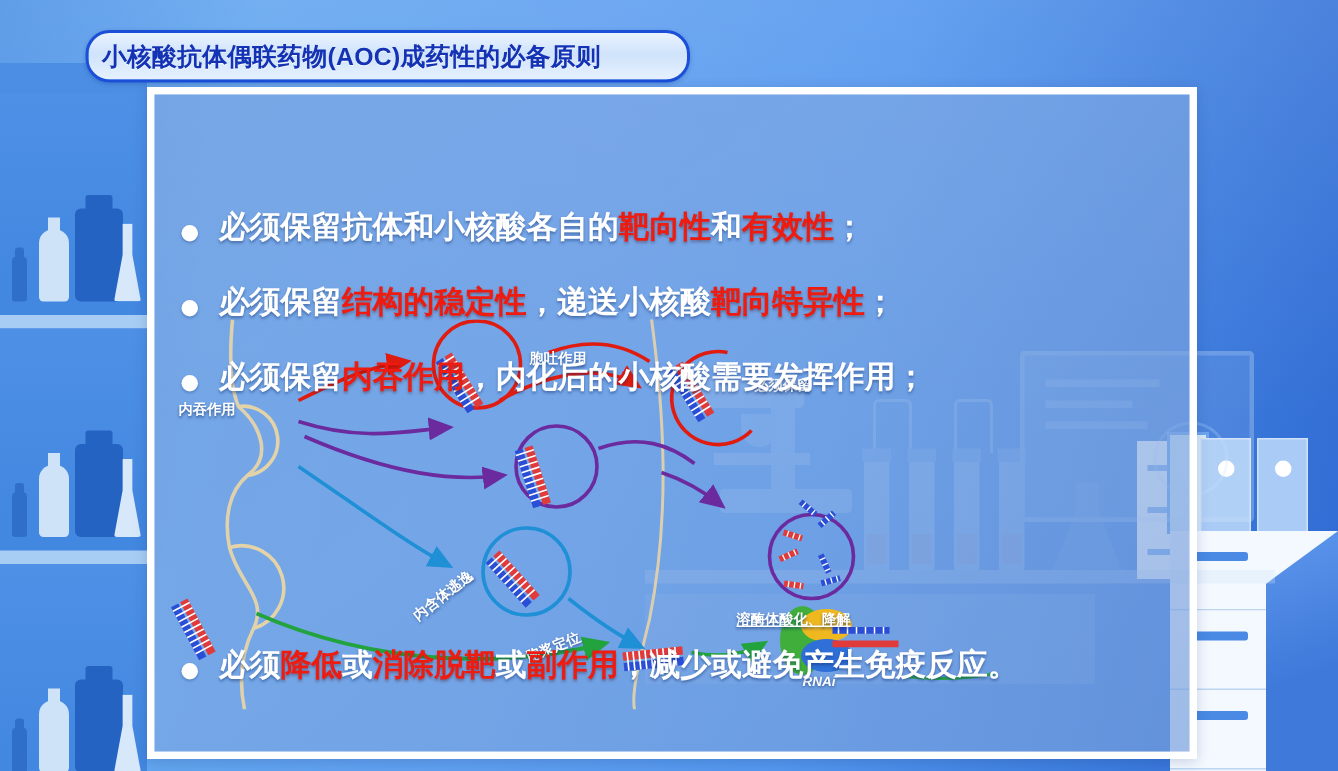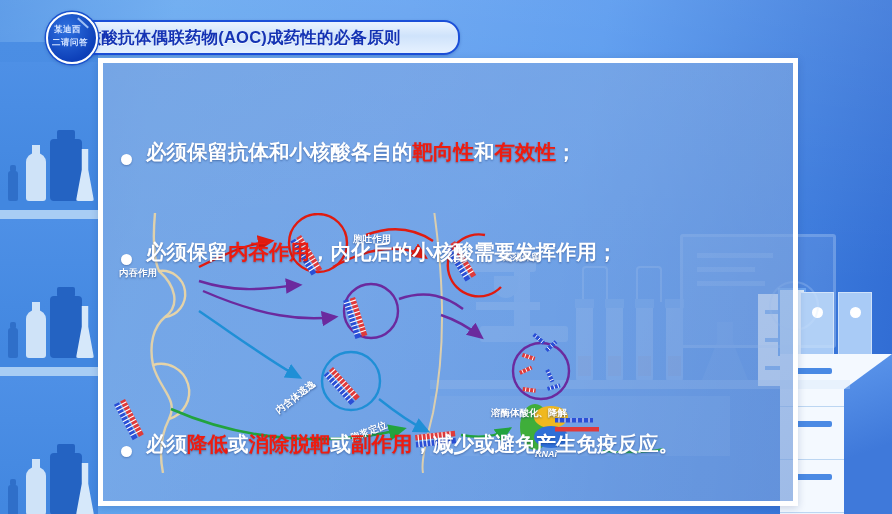--- a/index.html
+++ b/index.html
@@ -81,21 +81,21 @@
   .logo .slash{position:absolute;left:28px;top:8px;width:14px;height:2px;background:#9fc0f5;transform:rotate(42deg);}
 
   
   .panel{position:absolute;left:98px;top:58px;width:690px;height:438px;
     border:5px solid #ffffff;background:rgba(126,166,224,.55);
     box-shadow:0 2px 8px rgba(10,40,100,.18);}
   .panel-inner{position:absolute;inset:0;
     background:linear-gradient(145deg,rgba(120,162,226,.30),rgba(150,185,236,.10) 45%,rgba(110,150,215,.30));}
 
   
-  .bullet{position:absolute;display:flex;align-items:flex-end;}
+  .bullet{position:absolute;display:flex;align-items:center;}
   .dot{width:11px;height:11px;border-radius:50%;background:#ffffff;margin-top:7px;margin-right:14px;flex:0 0 auto;
     box-shadow:0 1px 2px rgba(0,30,90,.3);}
   .btxt{font-size:20.5px;font-weight:bold;color:#ffffff;line-height:26px;white-space:nowrap;
     text-shadow:0 1px 2px rgba(10,40,100,.45);}
   .hi{color:#ee1c10;text-shadow:0 1px 2px rgba(60,0,0,.35);}
   .bl1{left:18px;top:76px;} .bl2{left:18px;top:126px;}
   .bl3{left:18px;top:176px;} .bl4{left:18px;top:368px;}
 
   
   .diagram{position:absolute;left:0;top:150px;width:690px;height:260px;}
@@ -189,25 +189,20 @@
       <div class="mon-line" style="left:14px;top:30px;width:58px;"></div>
       <div class="mon-line" style="left:14px;top:44px;width:68px;"></div>
       <div class="mon-circ"></div>
     </div>
     <div class="bench"></div>
     <div class="bench2"></div>
   </div>
 
   <div class="titlebar"></div>
   <div class="title-text">小核酸抗体偶联药物(AOC)成药性的必备原则</div>
-  <div class="logo">
-    <div class="slash"></div>
-    <div class="lg lg1">某迪西</div>
-    <div class="lg lg2">二请问答</div>
-  </div>
 
   <div class="panel">
     <div class="panel-inner"></div>
 
     <div class="diagram">
       <svg width="690" height="260" viewBox="0 0 690 260">
         <defs>
           <marker id="ar-red" markerWidth="7" markerHeight="7" refX="5.5" refY="3.2" orient="auto">
             <path d="M0,0 L7,3.2 L0,6.4 z" fill="#e01b10"></path>
           </marker>
@@ -337,30 +332,34 @@
               <line x1="486" y1="205" x2="486" y2="209.5"></line>
           </g>
         </g>
 
         <path d="M 500,238 C 520,240 540,240 560,236" fill="none" stroke="#22a33e" stroke-width="2" opacity=".9"></path>
       </svg>
 
       <div class="dlabel" style="left:16px;top:54px;">内吞作用</div>
       <div class="dlabel" style="left:250px;top:20px;">胞吐作用</div>
       <div class="dlabel" style="left:400px;top:38px;">必须保留</div>
-      <div class="dlabel" style="left:388px;top:194px;">溶酶体酸化、降解</div>
+      <div class="dlabel" style="left:388px;top:194px;text-decoration:underline;">溶酶体酸化、降解</div>
       <div class="dlabel" style="left:170px;top:194px;transform:rotate(-38deg);transform-origin:left top;">内含体逃逸</div>
       <div class="dlabel" style="left:246px;top:220px;transform:rotate(-22deg);transform-origin:left top;">胞浆定位</div>
       <div class="rnai-lbl" style="left:432px;top:236px;font-style:italic;">RNAi</div>
     </div>
 
     <div class="bullet bl1">
       <div class="dot"></div>
       <div class="btxt"><span>必须保留抗体和小核酸各自的</span><span class="hi">靶向性</span><span>和</span><span class="hi">有效性</span><span>；</span></div>
     </div>
+    <div class="bullet bl2">
+      <div class="dot"></div>
+      <div class="btxt"><span>必须保留</span><span class="hi">结构的稳定性</span><span>，递送小核酸</span><span class="hi">靶向特异性</span><span>；</span></div>
+    </div>
     <div class="bullet bl3">
       <div class="dot"></div>
       <div class="btxt"><span>必须保留</span><span class="hi">内吞作用</span><span>，内化后的小核酸需要发挥作用；</span></div>
     </div>
     <div class="bullet bl4">
       <div class="dot"></div>
       <div class="btxt"><span>必须</span><span class="hi">降低</span><span>或</span><span class="hi">消除脱靶</span><span>或</span><span class="hi">副作用</span><span>，减少或避免产生免疫反应。</span></div>
     </div>
   </div>
 </div>

